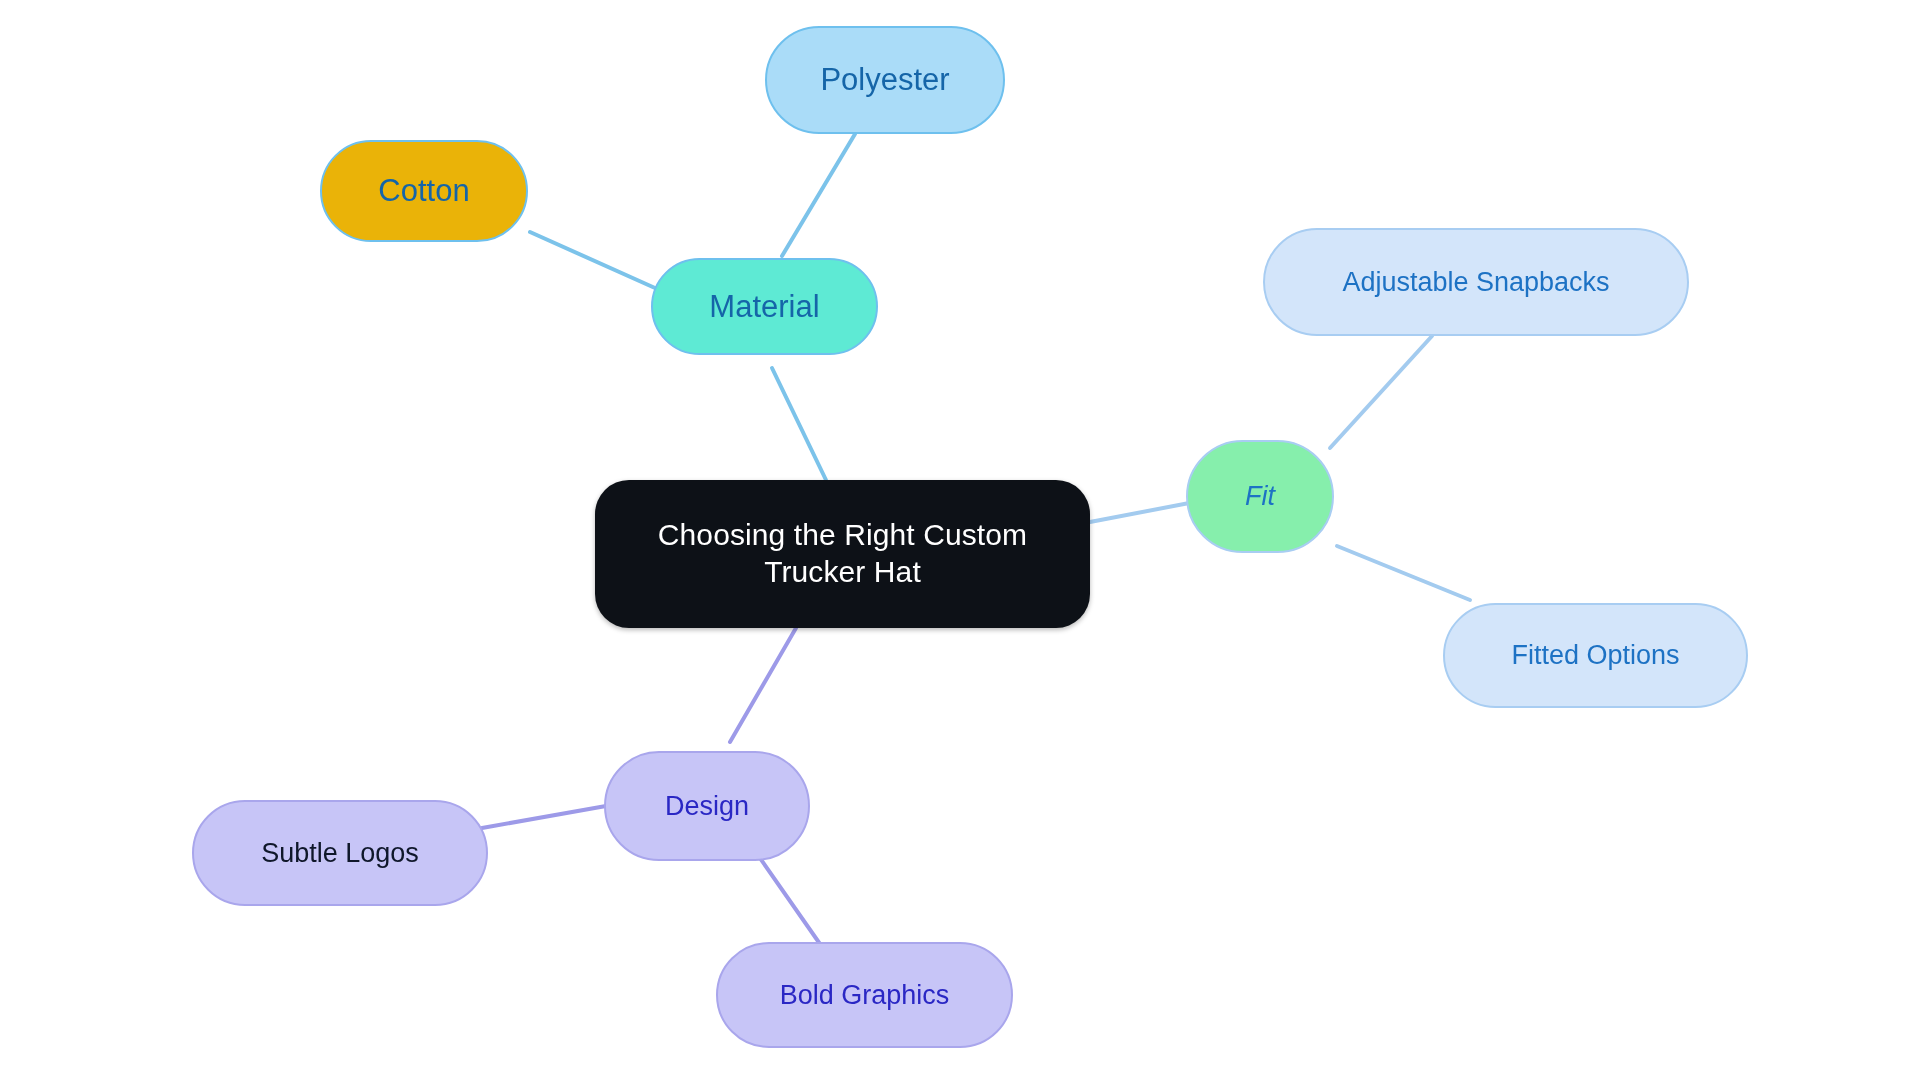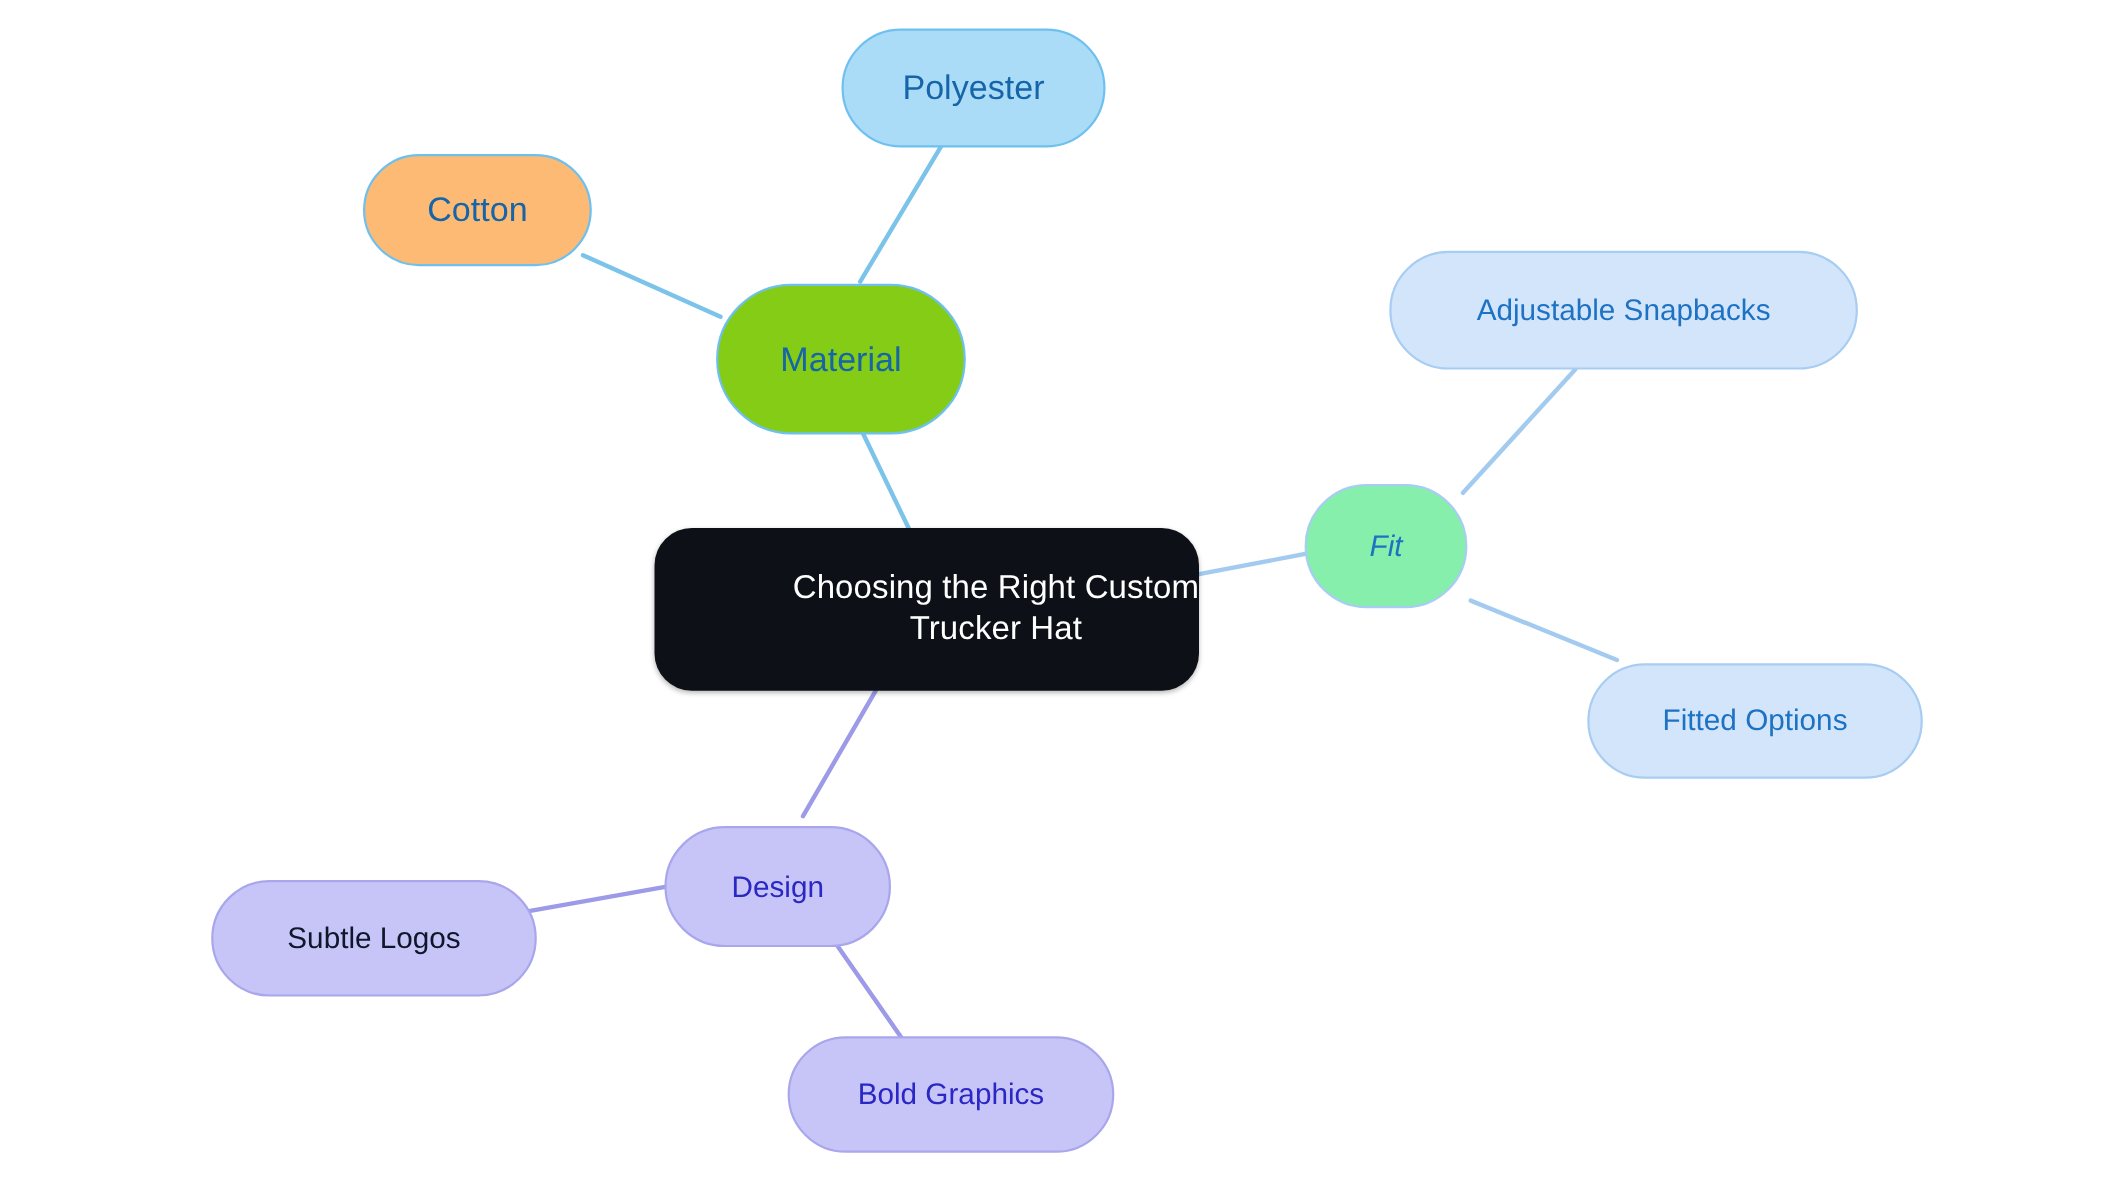--- a/index.html
+++ b/index.html
@@ -34,21 +34,20 @@
     z-index: 2;
   }
   
   .node-root {
     background: #0d1117;
     color: #ffffff;
     border-radius: 34px;
     font-size: 30px;
     letter-spacing: 0.1px;
     box-shadow: 0 2px 5px rgba(0,0,0,0.28);
-    justify-content: flex-end;
   }
   
   .node-material-branch {
     background: #aadcf8;
     border: 2px solid #6ec0ee;
     color: #1565a8;
     border-radius: 999px;
     font-size: 31px;
   }
   
@@ -81,22 +80,22 @@
       <line x1="1330" y1="448" x2="1432" y2="336" stroke="#a3cbef" stroke-width="4" stroke-linecap="round"></line>
       <line x1="1337" y1="546" x2="1470" y2="600" stroke="#a3cbef" stroke-width="4" stroke-linecap="round"></line>
       <line x1="796" y1="628" x2="730" y2="742" stroke="#9d9ae8" stroke-width="4" stroke-linecap="round"></line>
       <line x1="606" y1="806" x2="482" y2="828" stroke="#9d9ae8" stroke-width="4" stroke-linecap="round"></line>
       <line x1="746" y1="838" x2="820" y2="944" stroke="#9d9ae8" stroke-width="4" stroke-linecap="round"></line>
     </svg>
 
   <div id="node-layer">
       <div class="node node-root" style="left: 595px; top: 480px; width: 495px; height: 148px; background: rgb(13, 17, 23); color: rgb(255, 255, 255);"><span>Choosing the Right Custom
 Trucker Hat</span></div>
-      <div class="node node-material-branch" style="left: 651px; top: 258px; width: 227px; height: 137px; background: #84cc16; border-color: rgb(110, 192, 238); color: rgb(21, 101, 168);"><span>Material</span></div>
-      <div class="node node-material-branch" style="left: 330px; top: 140px; width: 208px; height: 102px; background: #fdba74; border-color: rgb(110, 192, 238); color: rgb(21, 101, 168);"><span>Cotton</span></div>
+      <div class="node node-material-branch" style="left: 651px; top: 258px; width: 227px; height: 97px; background: #5eead4; border-color: rgb(110, 192, 238); color: rgb(21, 101, 168);"><span>Material</span></div>
+      <div class="node node-material-branch" style="left: 320px; top: 140px; width: 208px; height: 102px; background: #eab308; border-color: rgb(110, 192, 238); color: rgb(21, 101, 168);"><span>Cotton</span></div>
       <div class="node node-material-branch" style="left: 765px; top: 26px; width: 240px; height: 108px; background: rgb(170, 220, 248); border-color: rgb(110, 192, 238); color: rgb(21, 101, 168);"><span>Polyester</span></div>
       <div class="node node-fit-branch" style="left: 1186px; top: 440px; width: 148px; height: 113px; background: #86efac; border-color: rgb(168, 205, 242); color: rgb(29, 114, 196); font-style: italic;"><span>Fit</span></div>
       <div class="node node-fit-branch" style="left: 1263px; top: 228px; width: 426px; height: 108px; background: rgb(211, 229, 250); border-color: rgb(168, 205, 242); color: rgb(29, 114, 196);"><span>Adjustable Snapbacks</span></div>
       <div class="node node-fit-branch" style="left: 1443px; top: 583px; width: 305px; height: 105px; background: rgb(211, 229, 250); border-color: rgb(168, 205, 242); color: rgb(29, 114, 196); margin-top: 20px;"><span>Fitted Options</span></div>
       <div class="node node-design-branch" style="left: 604px; top: 732px; width: 206px; height: 110px; background: rgb(199, 197, 247); border-color: rgb(169, 166, 236); color: rgb(42, 39, 196); margin-top: 19px;"><span>Design</span></div>
       <div class="node node-design-branch" style="left: 192px; top: 800px; width: 296px; height: 106px; background: rgb(199, 197, 247); border-color: rgb(169, 166, 236); color: #0f172a;"><span>Subtle Logos</span></div>
       <div class="node node-design-branch" style="left: 716px; top: 942px; width: 297px; height: 106px; background: rgb(199, 197, 247); border-color: rgb(169, 166, 236); color: rgb(42, 39, 196);"><span>Bold Graphics</span></div>
     </div>
 
 </div>

